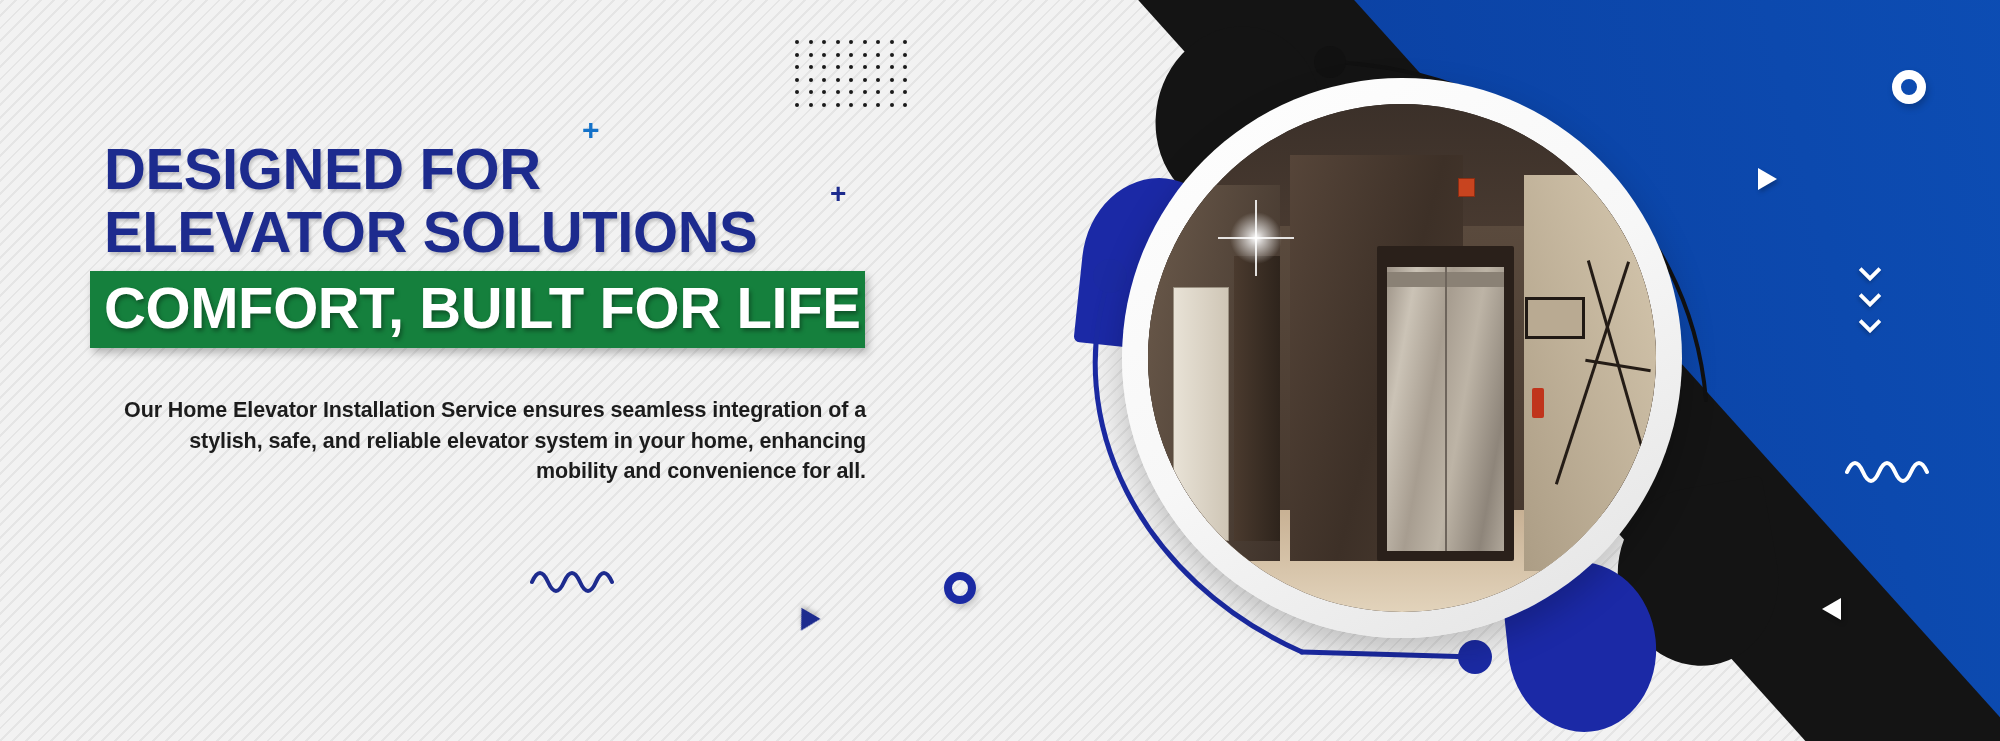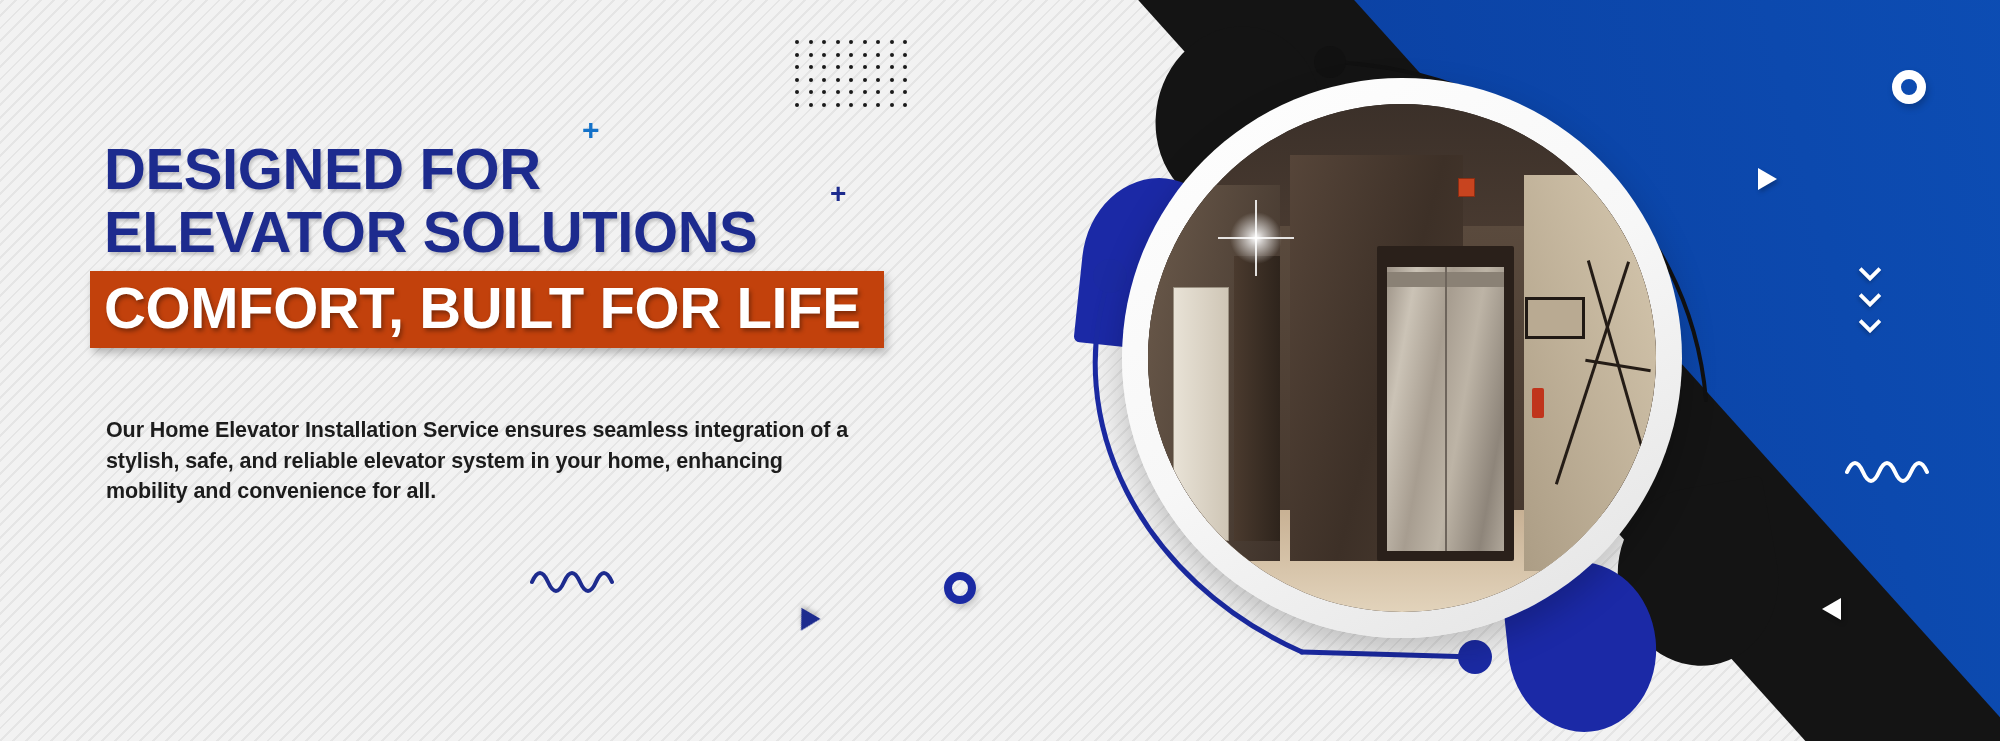--- a/index.html
+++ b/index.html
@@ -148,32 +148,32 @@
   
   .copy { position:absolute; left:104px; top:138px; width:840px; }
   .headline {
     font-size:58px; font-weight:800; letter-spacing:-0.4px;
     line-height:1.08; color:#1d2b8e;
     text-transform:uppercase; white-space:nowrap;
     text-shadow:2px 3px 3px rgba(0,0,0,.18);
   }
   .headline .l3 {
     display:inline-block;
-    background:#c2410c;
+    background:#15803d;
     color:#ffffff;
-    padding:6px 23px 8px 14px;
+    padding:6px 4px 8px 14px;
     margin-left:-14px; margin-top:8px;
     text-shadow:2px 3px 4px rgba(0,0,0,.35);
     box-shadow:3px 5px 8px rgba(0,0,0,.25);
   }
 
   .para {
-    position:absolute; left:106px; top:415px; width:760px;
+    position:absolute; left:106px; top:395px; width:760px;
     font-size:21.5px; font-weight:700; line-height:1.42;
-    color:#1c1c1c; letter-spacing:-0.1px;
+    color:#1c1c1c; letter-spacing:-0.1px;text-align:right;
   }
 
   .cta {
     position:absolute; left:108px; top:578px;
     background:#1d1d1d; color:#ffffff;
     border:none; border-radius:30px;
     padding:0 30px; height:46px; line-height:46px;
     font-size:17px; font-weight:800; letter-spacing:1.1px;
     text-transform:uppercase; cursor:pointer;
     box-shadow:0 6px 16px rgba(0,0,0,.25);

